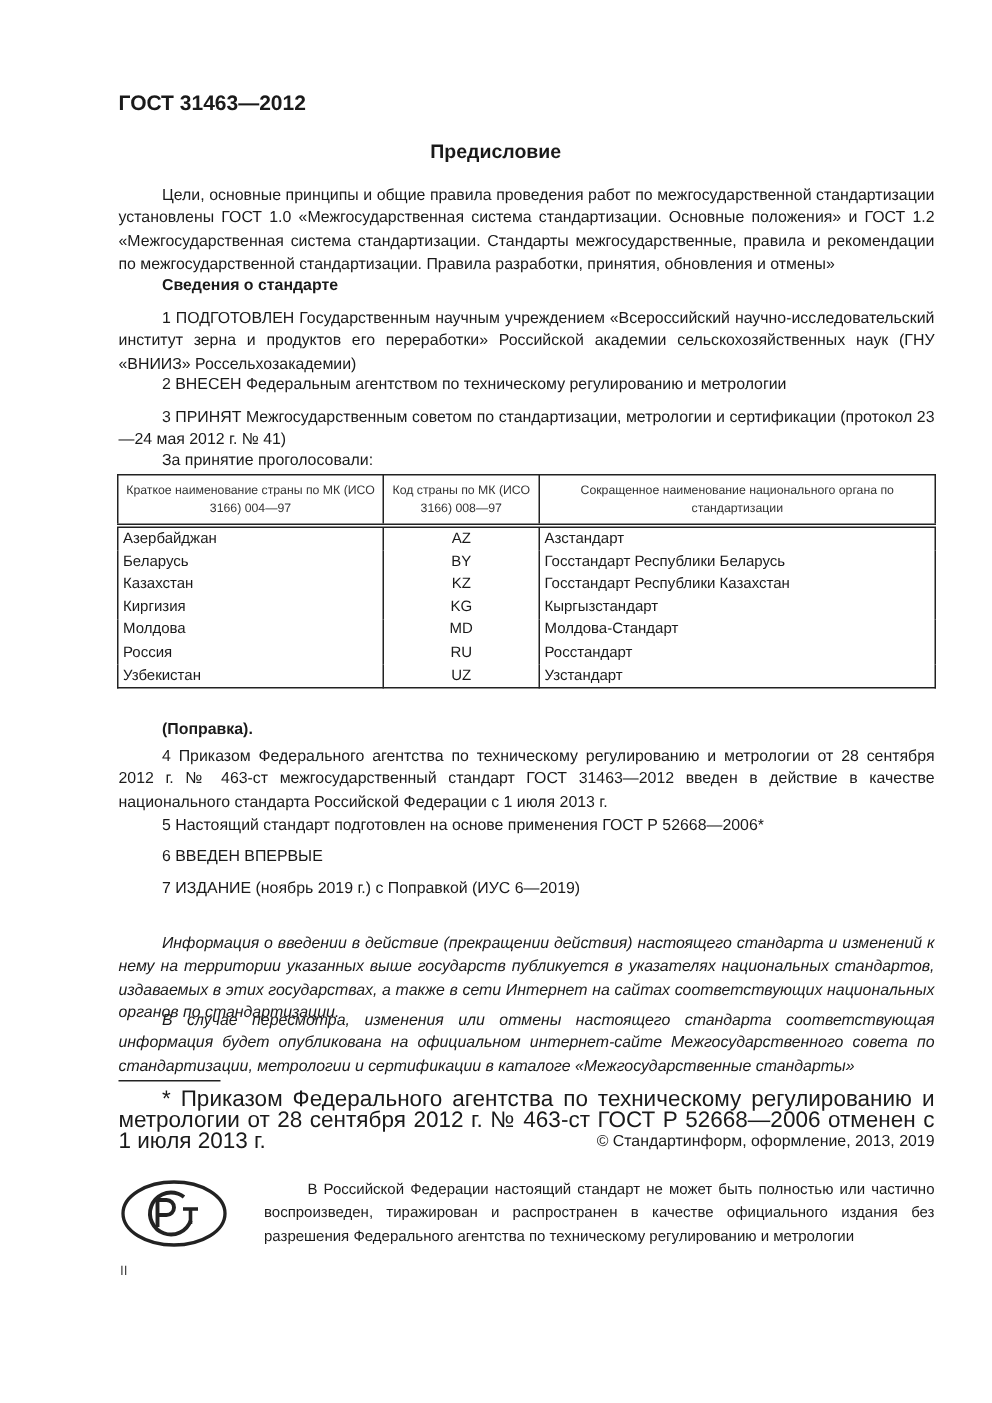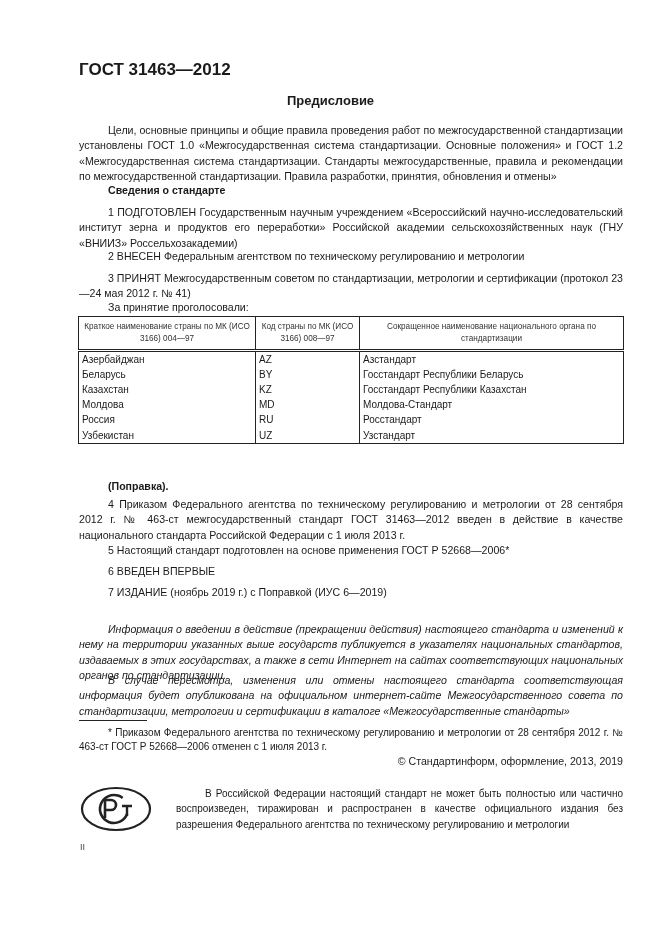--- a/index.html
+++ b/index.html
@@ -1,34 +1,34 @@
 <!DOCTYPE html>
 <html><head>
 <meta charset="utf-8">
 <style>
   html, body { margin: 0; padding: 0; background: #ffffff; }
   body { width: 661px; height: 935px; position: relative; overflow: hidden;
          font-family: "Liberation Sans", sans-serif; color: #1a1a1a; }
   .abs { position: absolute; }
-  .hdr { left: 79px; top: 60px; font-size: 17px; font-weight: bold; }
+  .hdr { left: 79px; top: 60px; font-size: 14px; font-weight: bold; }
   .title { left: 0; width: 661px; top: 93px; text-align: center; font-size: 13px; font-weight: bold; }
   .para { left: 79px; width: 544px; font-size: 10.6px; line-height: 15.4px; text-align: justify; }
   .ind { text-indent: 29px; }
   .bold { font-weight: bold; }
   .italic { font-style: italic; }
   table.vote { position: absolute; left: 78px; top: 316px; width: 546px; border-collapse: collapse;
                font-size: 10px; }
   table.vote th { font-weight: normal; font-size: 8.2px; color: #333; line-height: 12px;
                   height: 32px; border: 1px solid #222; border-bottom: 3px double #222; text-align: center; padding: 0 4px; }
   table.vote td { height: 15.2px; padding: 0 3px; border-left: 1px solid #222; border-right: 1px solid #222;
                   line-height: 14px; white-space: nowrap; }
   table.vote tr:last-child td { border-bottom: 1px solid #222; }
-  table.vote td.code { }
+  table.vote td.code { text-align: center; }
   .footrule { left: 79px; top: 720px; width: 68px; border-top: 1px solid #222; }
-  .fn { left: 79px; width: 544px; top: 726px; font-size: 10px; line-height: 14px; text-align: justify; }
+  .fn { left: 79px; width: 544px; top: 726px; font-size: 15px; line-height: 14px; text-align: justify; }
   .copy { right: 38px; top: 755px; font-size: 10.6px; margin-left: 48px; }
   .logo { left: 80px; top: 786px; width: 72px; height: 46px; }
   .rights { left: 176px; width: 447px; top: 786px; font-size: 10px; line-height: 15.4px; text-align: justify; }
   .pgnum { left: 80px; top: 842px; font-size: 9px; color: #444; }
 </style>
 </head>
 <body>
 
 <div class="abs hdr">ГОСТ 31463—2012</div>
 <div class="abs title">Предисловие</div>
@@ -58,20 +58,25 @@
       </tr>
     <tr>
         <td>Беларусь</td>
         <td class="code">BY</td>
         <td>Госстандарт Республики Беларусь</td>
       </tr>
     <tr>
         <td>Казахстан</td>
         <td class="code">KZ</td>
         <td>Госстандарт Республики Казахстан</td>
+      </tr>
+    <tr>
+        <td>Киргизия</td>
+        <td class="code">KG</td>
+        <td>Кыргызстандарт</td>
       </tr>
     <tr>
         <td>Молдова</td>
         <td class="code">MD</td>
         <td>Молдова-Стандарт</td>
       </tr>
     <tr>
         <td>Россия</td>
         <td class="code">RU</td>
         <td>Росстандарт</td>

